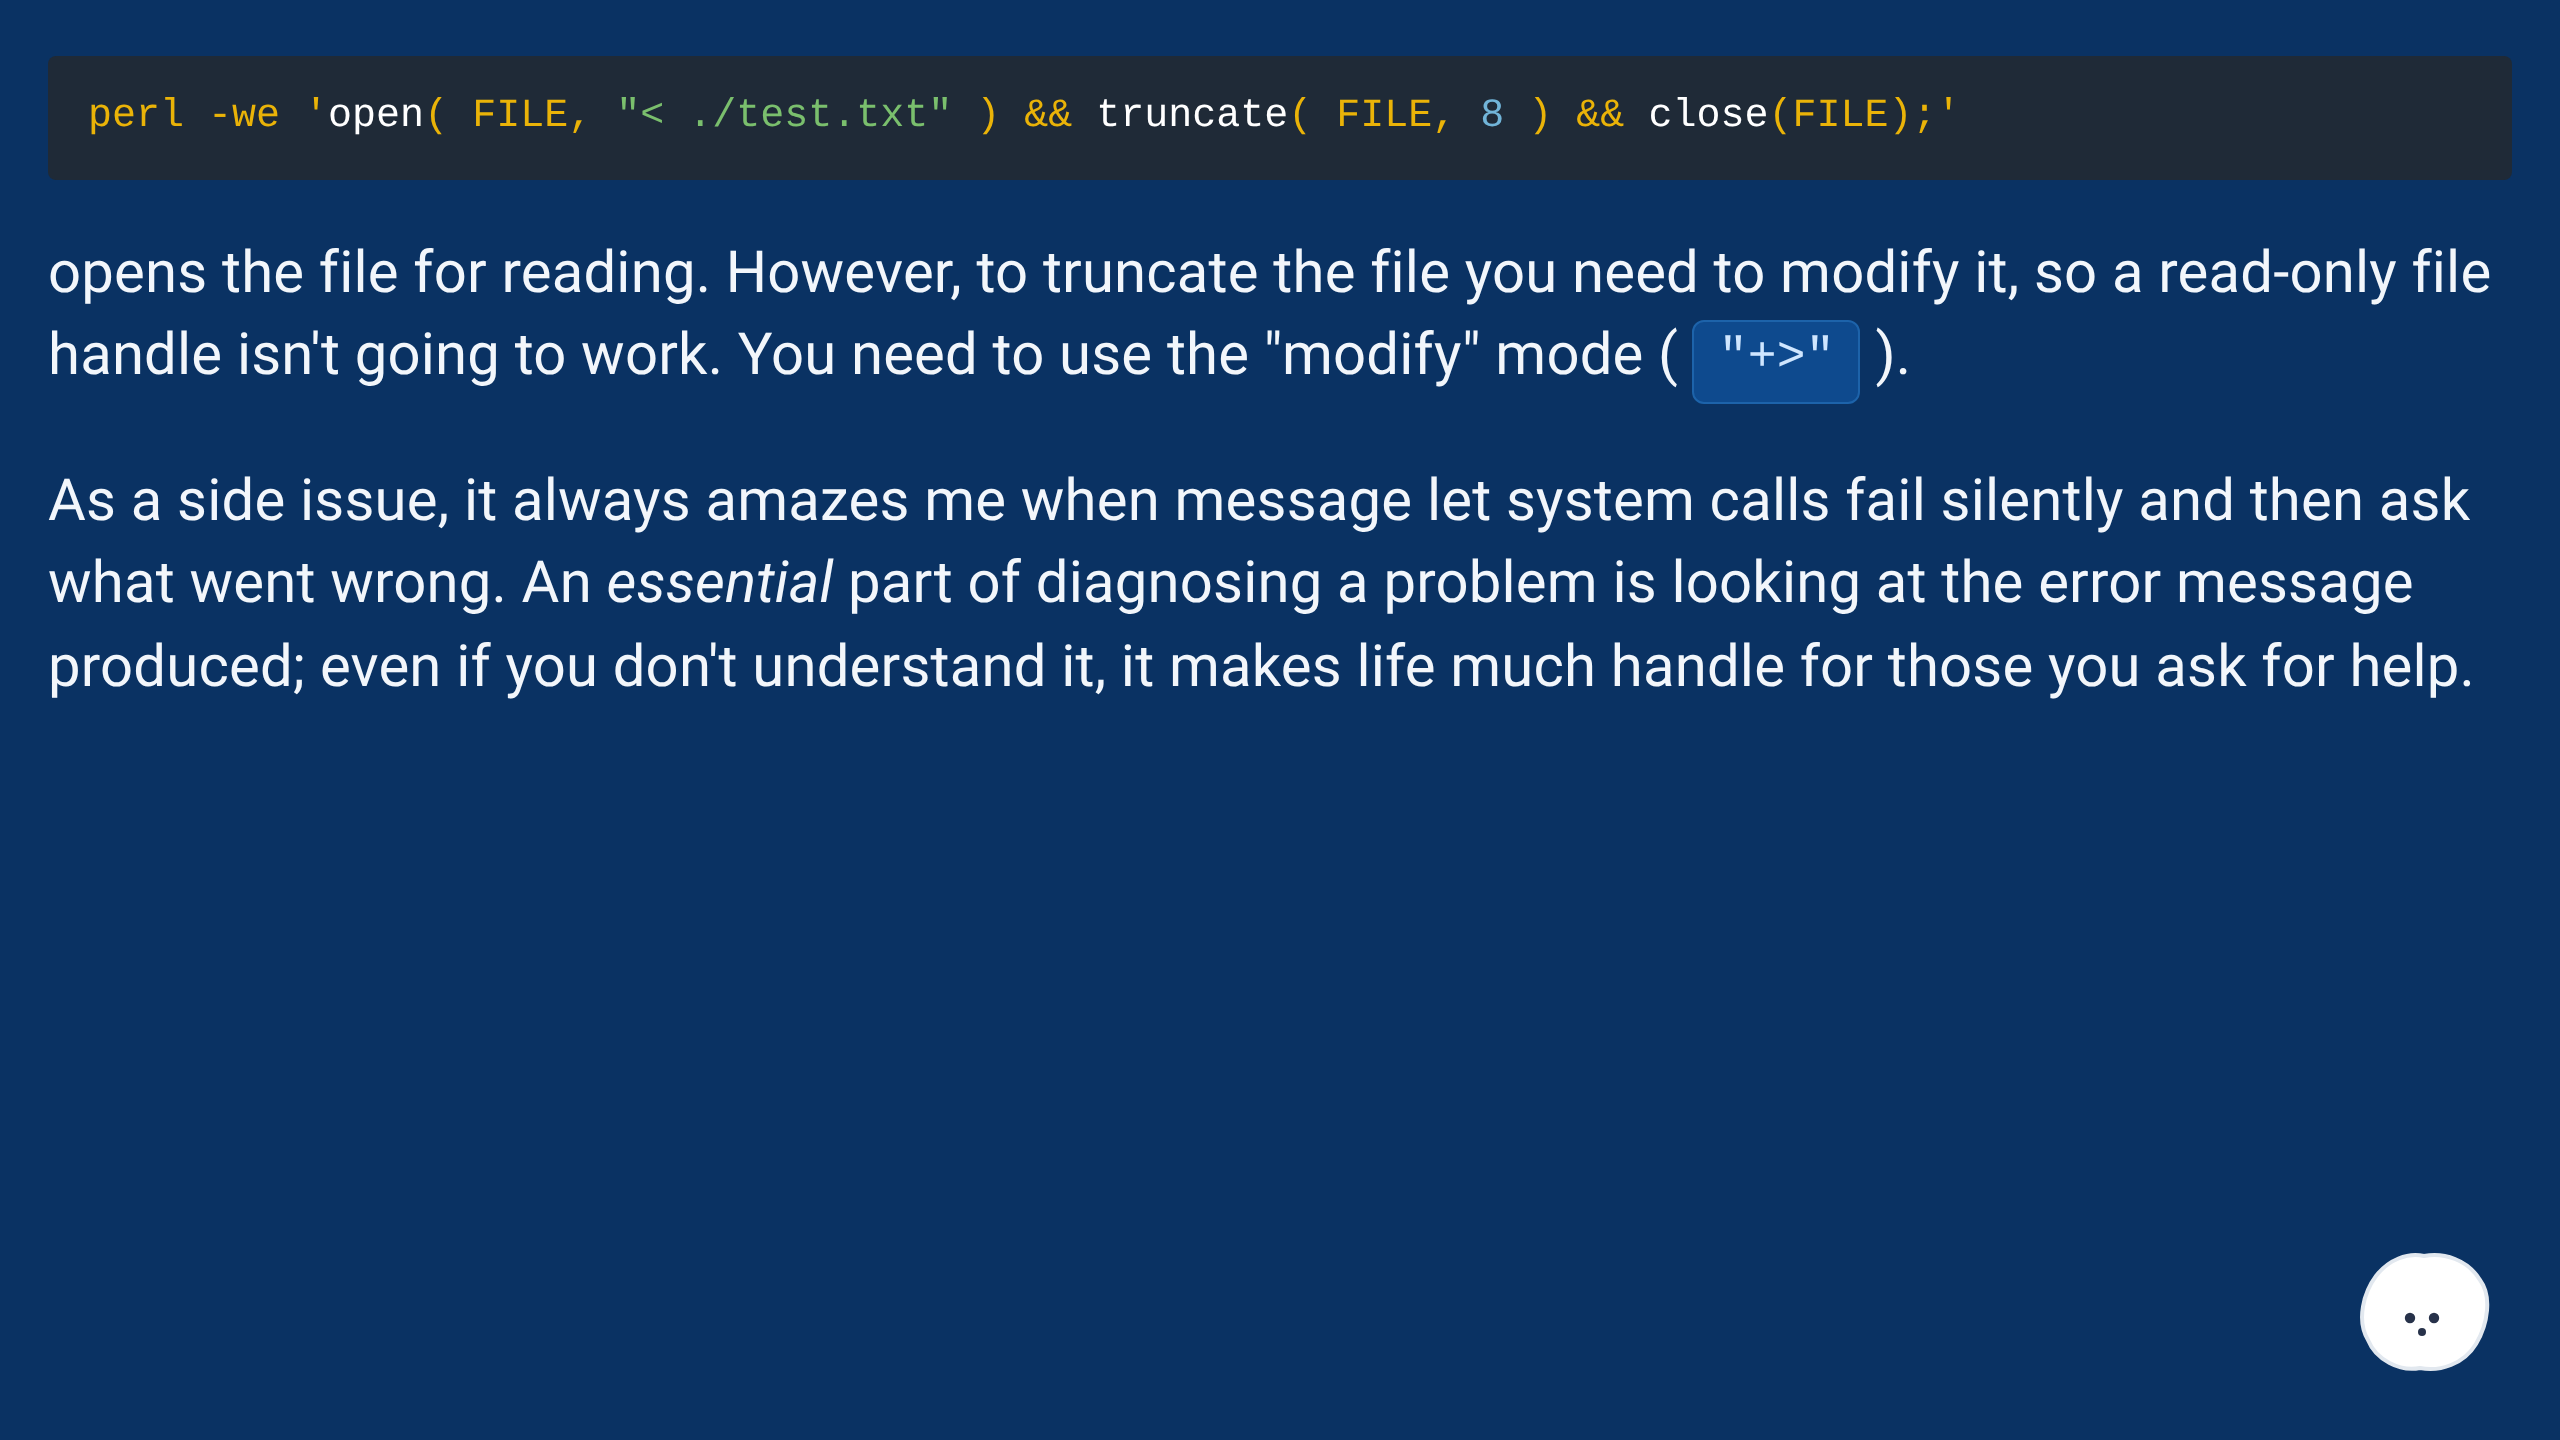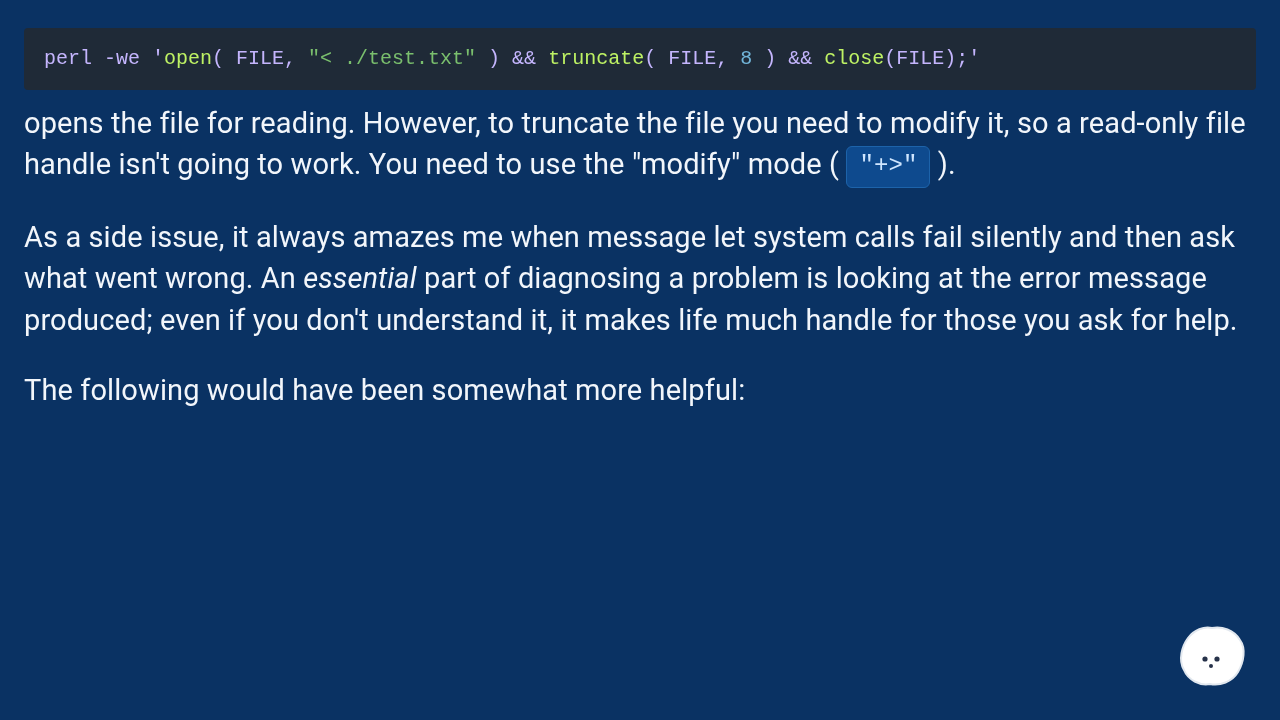--- a/index.html
+++ b/index.html
@@ -21,28 +21,28 @@
     border-radius: 4px;
     margin-top: 28px;
     padding: 18px 20px;
     font-family: ui-monospace, SFMono-Regular, Menlo, Consolas, "Liberation Mono", monospace;
     font-size: 20px;
     line-height: 1.3;
     white-space: pre;
     overflow-x: hidden;
     color: #d1d5db;
   }
-  .tok-plain  { color: #c4b5fd; }
-  .tok-call   { color: #bef264; }   
+  .tok-plain  { color: #eab308; }
+  .tok-call   { color: #ffffff; }   
   .tok-str    { color: #7abf6d; }   
   .tok-num    { color: #71b4d8; }   
   .para {
     font-size: 29px;
     line-height: 1.42;
-    margin-top: 13px;
+    margin-top: 27px;
     color: #f2f6fb;
     letter-spacing: 0.1px;
   }
   .para em {
   }
   .inline-code {
     display: inline-block;
     font-family: ui-monospace, SFMono-Regular, Menlo, Consolas, "Liberation Mono", monospace;
     font-size: 24px;
     background: #0e4a8e;
@@ -69,21 +69,20 @@
   <div class="code-block"><span class="tok-plain">perl -we </span><span class="tok-plain">'</span><span class="tok-call">open</span><span class="tok-plain">( FILE, </span><span class="tok-str">"&lt; ./test.txt"</span><span class="tok-plain"> ) &amp;&amp; </span><span class="tok-call">truncate</span><span class="tok-plain">( FILE, </span><span class="tok-num">8</span><span class="tok-plain"> ) &amp;&amp; </span><span class="tok-call">close</span><span class="tok-plain">(FILE);</span><span class="tok-plain">'</span></div>
 
   <p class="para">
     <span>opens the file for reading. However, to truncate the file you need to modify it, so a read-only file handle isn't going to work. You need to use the "modify" mode ( </span><span class="inline-code">"+&gt;"</span><span> ).</span>
   </p>
 
   <p class="para">
     <span>As a side issue, it always amazes me when message let system calls fail silently and then ask what went wrong. An </span><em>essential</em><span> part of diagnosing a problem is looking at the error message produced; even if you don't understand it, it makes life much handle for those you ask for help.</span>
   </p>
 
-  <p class="para">The following would have been somewhat more helpful:</p>
 
 </div>
 
 <div class="avatar">
   <svg viewBox="0 0 68 64" width="68" height="64">
     <path d="M34 4
              C 44 2, 56 6, 62 16
              C 68 24, 66 38, 60 48
              C 54 58, 42 62, 32 60
              C 22 62, 10 56, 6 46

